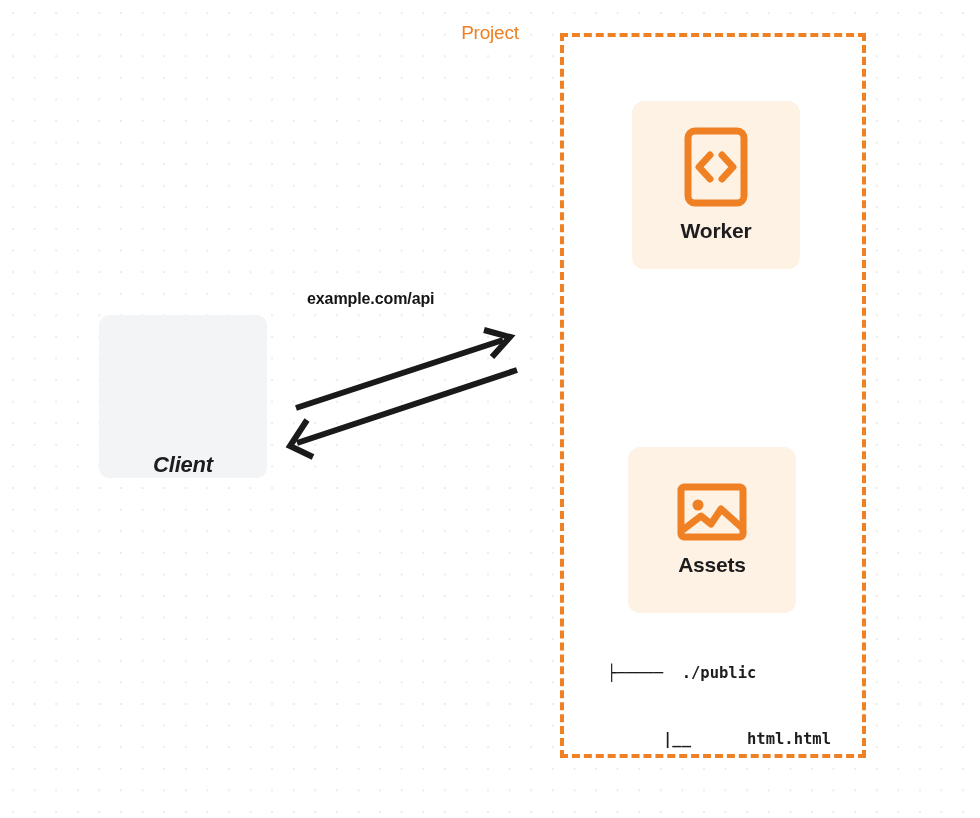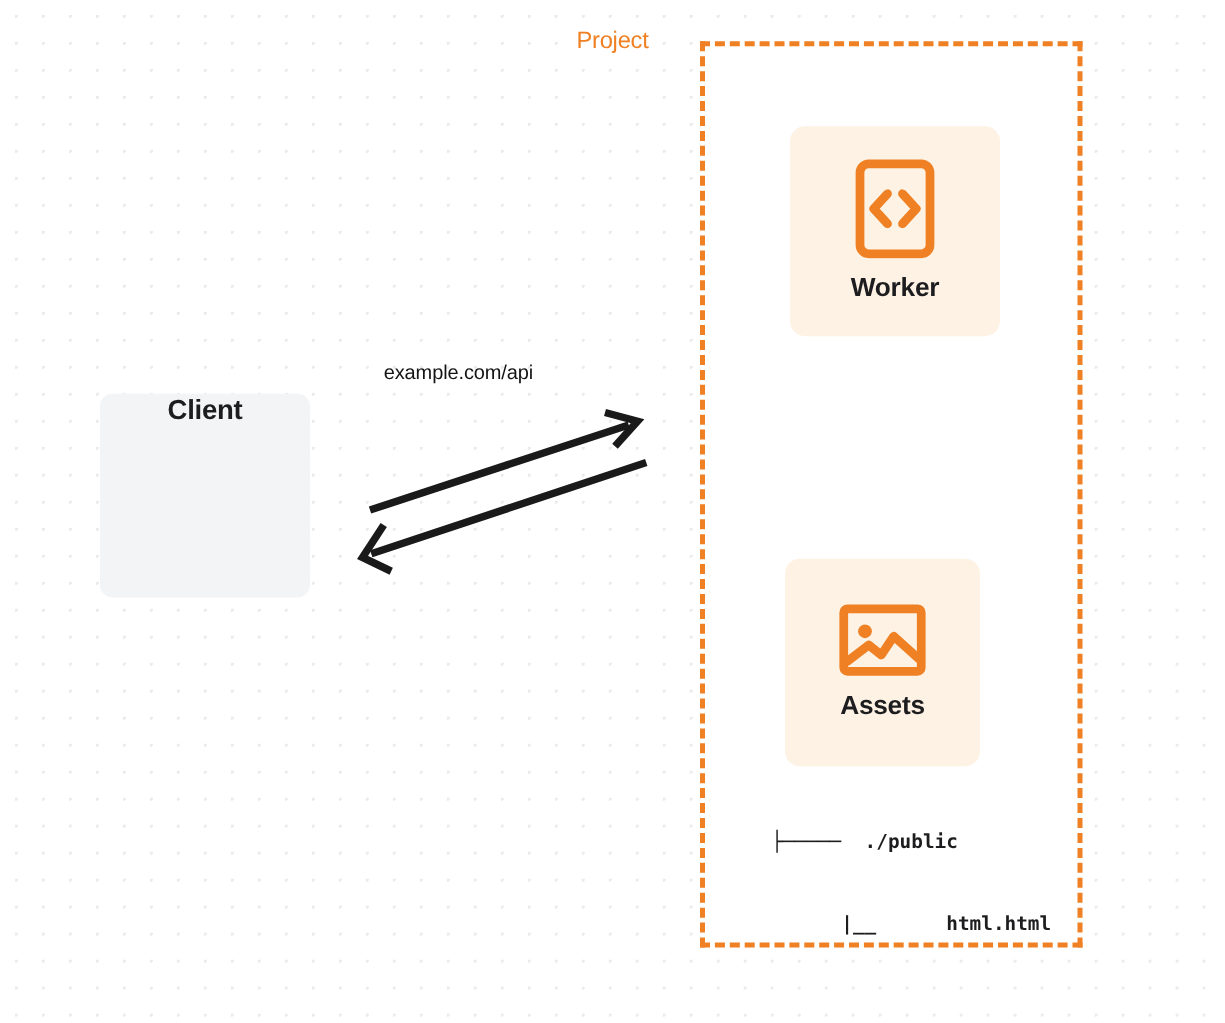--- a/index.html
+++ b/index.html
@@ -16,29 +16,30 @@
     background-image: radial-gradient(circle at 1px 1px, #ebebeb 1.3px, transparent 1.4px);
     background-size: 21.6px 21.6px;
     background-position: 12px 12px;
     font-family: "Liberation Sans", sans-serif;
     -webkit-font-smoothing: antialiased;
   }
 
   
   .client-box {
     position: absolute;
-    left: 80px;
+    left: 99px;
     top: 315px;
     width: 168px;
     height: 163px;
     background: #f3f4f6;
     border-radius: 10px;
     display: flex;
-    align-items: flex-start;
+    align-items: flex-end;
     justify-content: center;
+    font-style: italic;
   }
   .client-label {
     font-size: 22px;
     font-weight: bold;
     color: #1d1d1f;
     letter-spacing: -0.2px;
   }
 
   
   .arrows {
@@ -47,21 +48,21 @@
     top: 0;
     width: 980px;
     height: 818px;
     pointer-events: none;
   }
   .edge-label {
     position: absolute;
     left: 307px;
     top: 290px;
     font-size: 16px;
-    font-weight: normal;
+    font-weight: bold;
     color: #141414;
     letter-spacing: -0.1px;
     white-space: nowrap;
   }
 
   
   .project-container {
     position: absolute;
     left: 560px;
     top: 33px;
@@ -99,21 +100,21 @@
   .node-card.worker {
     left: 632px;
     top: 101px;
     width: 168px;
     height: 168px;
     border-radius: 12px;
   }
   .node-card.assets {
     left: 628px;
     top: 447px;
-    width: 156px;
+    width: 168px;
     height: 166px;
   }
   .node-icon {
     line-height: 0;
     margin-bottom: 12px;
   }
   .node-label {
     font-size: 21px;
     font-weight: bold;
     color: #1d1d1f;
@@ -126,21 +127,21 @@
     left: 607px;
     top: 618px;
     font-family: "DejaVu Sans Mono", "Liberation Mono", monospace;
     font-size: 15.5px;
     font-weight: bold;
     line-height: 22px;
     color: #1d1d1f;
     white-space: pre;
     z-index: 2;
   }
-  .file-tree .tree-row { display: block; margin-left: 10px; }
+  .file-tree .tree-row { display: block; }
 </style>
 </head>
 <body>
 
 <div id="canvas">
 
   <div class="client-box">
     <span class="client-label">Client</span>
   </div>
 

